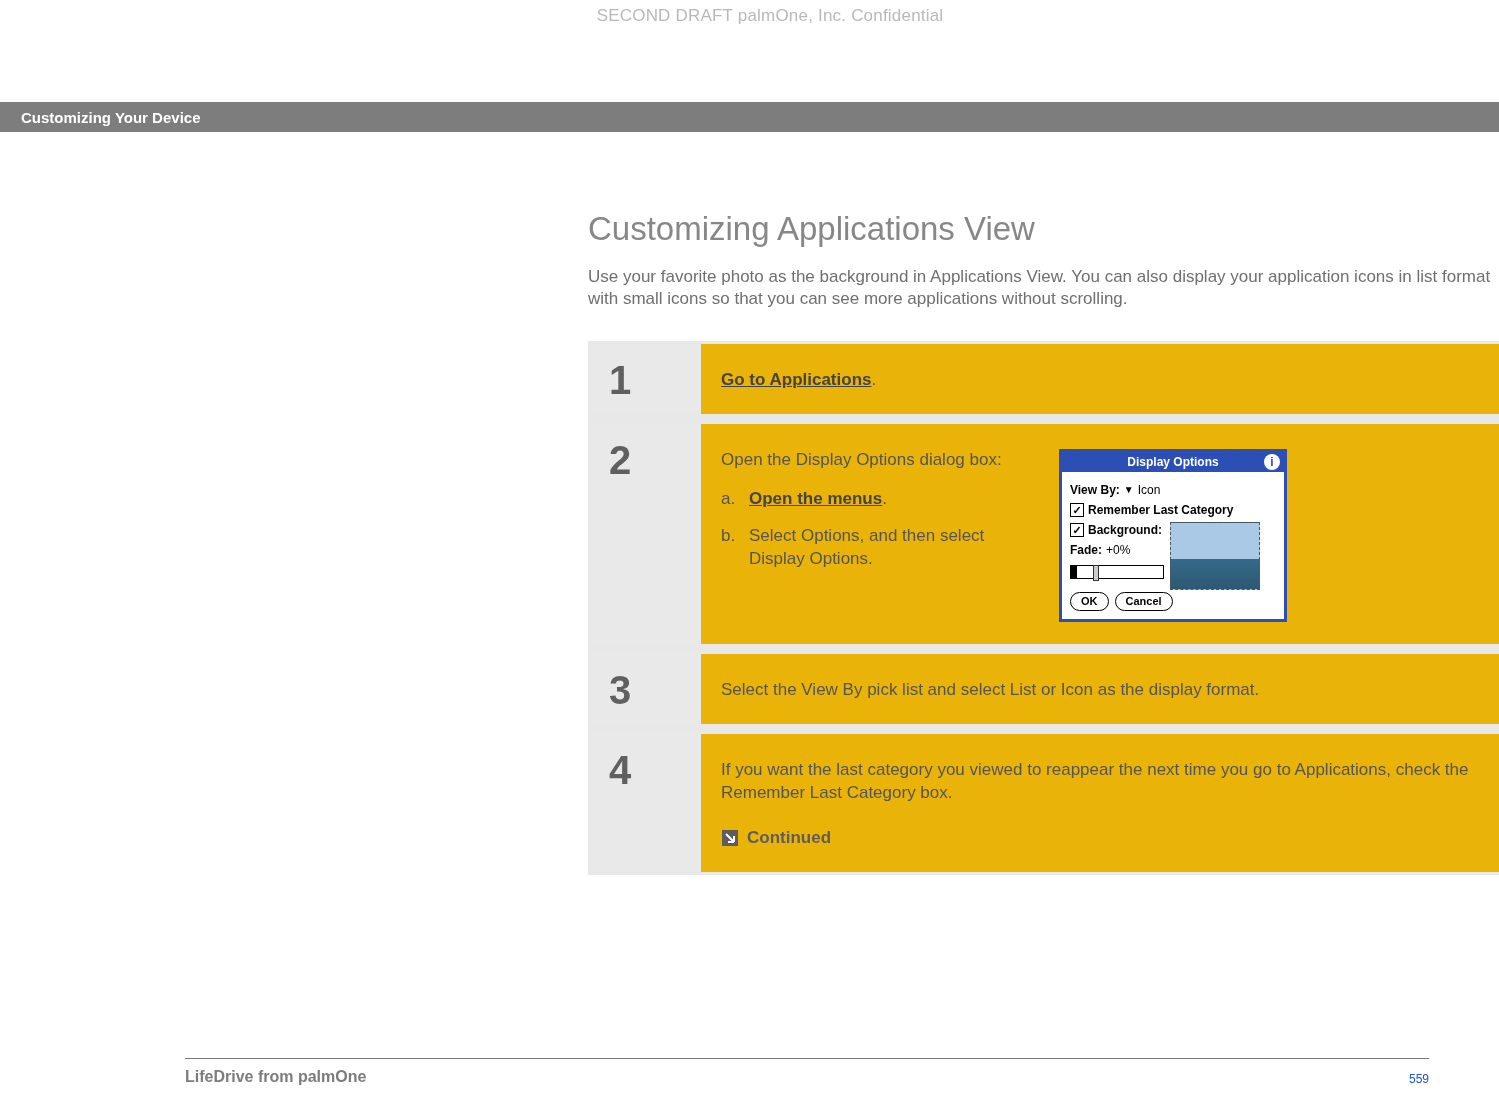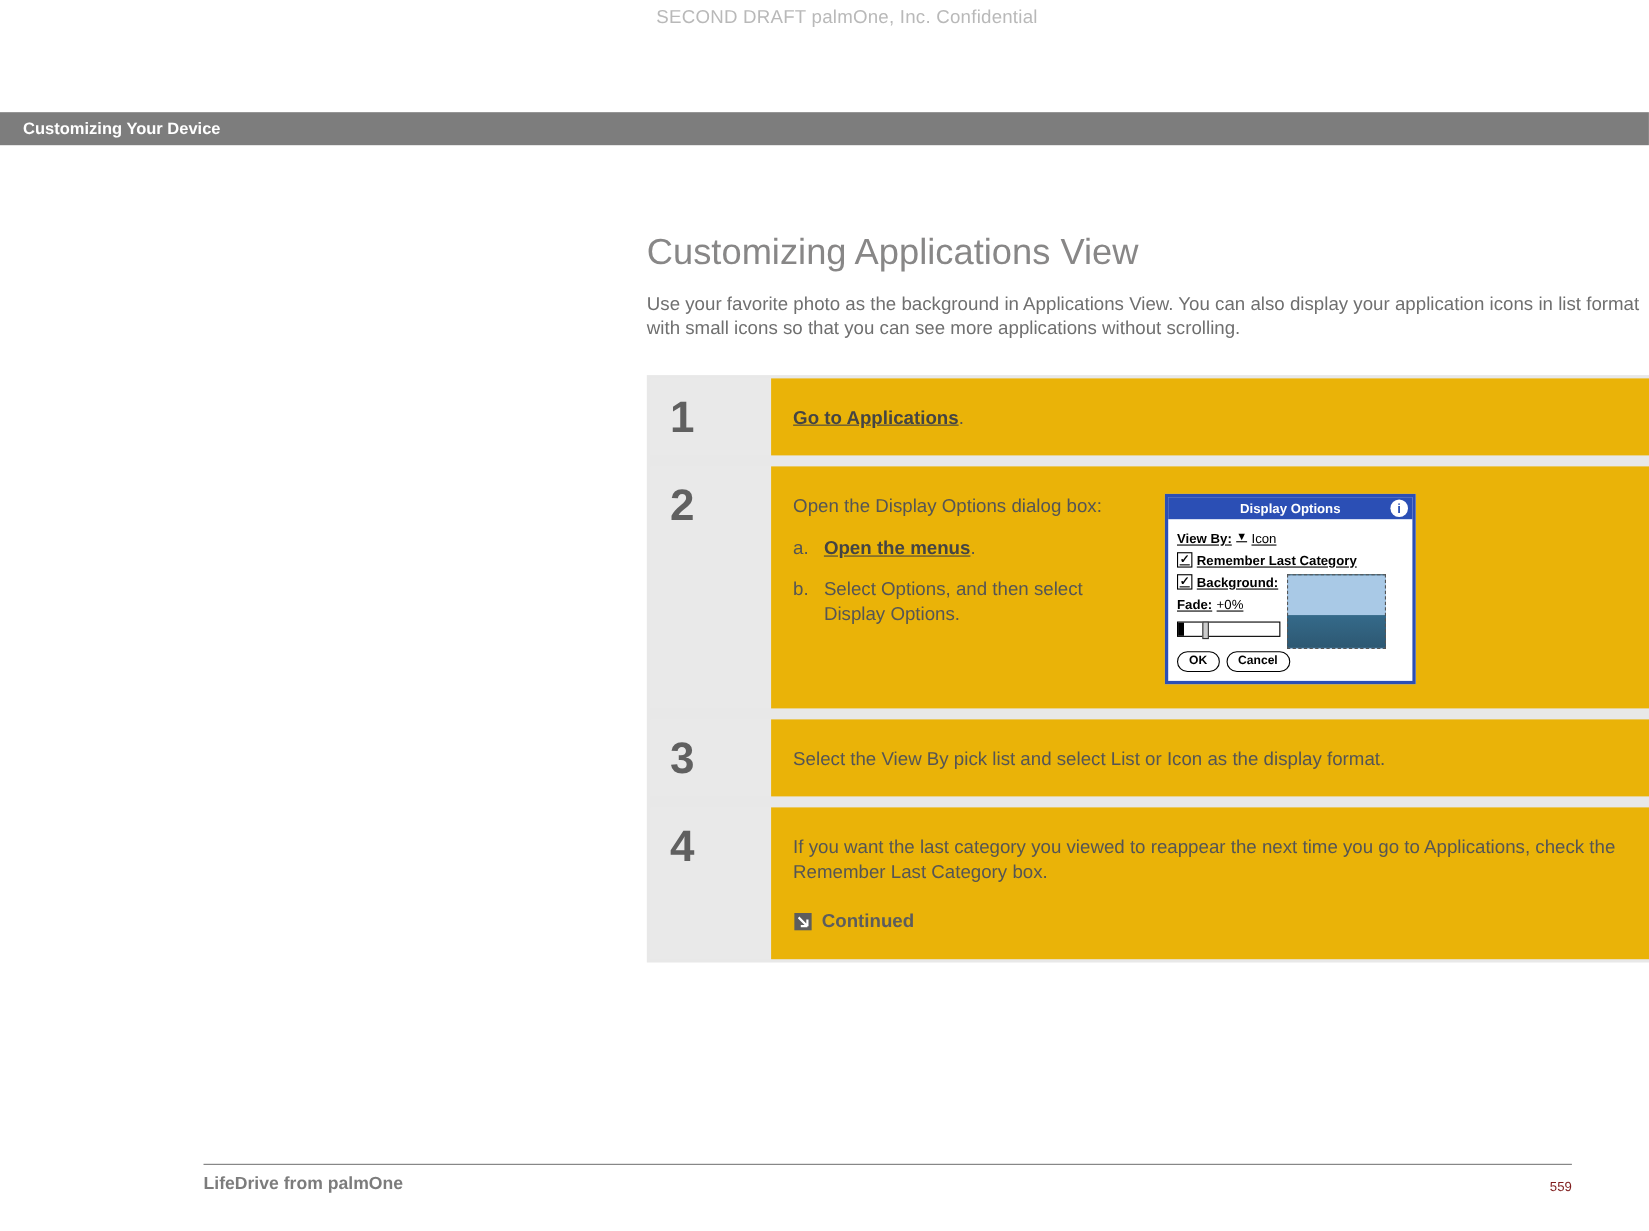--- a/index.html
+++ b/index.html
@@ -24,36 +24,36 @@
   .sub-letter { width: 18px; flex: 0 0 18px; }
   .continued-row { display: flex; align-items: center; gap: 8px; margin-top: 22px; font-weight: bold; color: #5d5d5d; }
   .arrow-box { width: 18px; height: 18px; display: inline-flex; align-items: center; justify-content: center; }
   .arrow-box svg { width: 16px; height: 16px; }
 
   
   .dialog { width: 228px; border: 3px solid #2b4fb5; background: #fff; font-family: Verdana, Geneva, sans-serif; font-size: 12px; color: #000; }
   .dialog-title { background: #2b4fb5; color: #fff; height: 20px; display: flex; align-items: center; justify-content: center; position: relative; font-weight: bold; font-size: 12px; }
   .dialog-info { position: absolute; right: 4px; top: 2px; width: 16px; height: 16px; border-radius: 50%; background: #fff; color: #2b4fb5; font-weight: bold; font-size: 12px; display: flex; align-items: center; justify-content: center; }
   .dialog-body { padding: 6px 8px 8px 8px; }
-  .d-row { display: flex; gap: 4px; margin: 4px 0; font-weight: bold; text-decoration: underline; }
+  .d-row { display: flex; align-items: center; gap: 4px; margin: 4px 0; font-weight: bold; }
   .d-label-normal { font-weight: normal; }
   .d-drop { font-weight: normal; }
   .d-tri { font-size: 10px; }
   .d-check { width: 14px; height: 14px; border: 1px solid #000; display: inline-flex; align-items: center; justify-content: center; font-size: 11px; line-height: 1; }
   .d-bg-row { display: flex; align-items: flex-start; gap: 6px; }
   .d-bg-left { display: flex; flex-direction: column; gap: 4px; }
   .d-thumb { width: 90px; height: 68px; border: 1px dashed #555; background: linear-gradient(to bottom, #a9c9e6 0%, #a9c9e6 55%, #356a8a 55%, #2d5872 100%); }
   .d-slider { width: 94px; height: 14px; border: 1px solid #000; background: linear-gradient(to right, #000 0%, #000 6%, #fff 6%, #fff 100%); position: relative; margin-top: 2px; }
   .d-slider-knob { position: absolute; left: 22px; top: -1px; width: 6px; height: 16px; background: #ccc; border: 1px solid #333; }
   .d-buttons { display: flex; gap: 6px; margin-top: 2px; }
   .d-btn { border: 1px solid #000; border-radius: 10px; padding: 1px 10px; font-size: 11px; background: #fff; font-weight: bold; }
 
   .footer-rule { position: absolute; left: 185px; top: 1058px; width: 1244px; height: 1px; background: #7a7a7a; }
   .footer { position: absolute; left: 185px; top: 1068px; width: 1244px; display: flex; justify-content: space-between; font-size: 16px; font-weight: bold; color: #7c7c7c; align-items: center; }
-  .footer-page { font-size: 12px; font-weight: normal; align-self: flex-end; color: #7f1d1d; }
+  .footer-page { font-size: 12px; font-weight: normal; align-self: flex-end; color: #1d4ed8; }
 </style>
 </head>
 <body>
 
 <div class="page">
 
   <div class="watermark">SECOND DRAFT palmOne, Inc.  Confidential</div>
 
   <div class="banner">
     <div class="banner-gray">Customizing Your Device</div>

